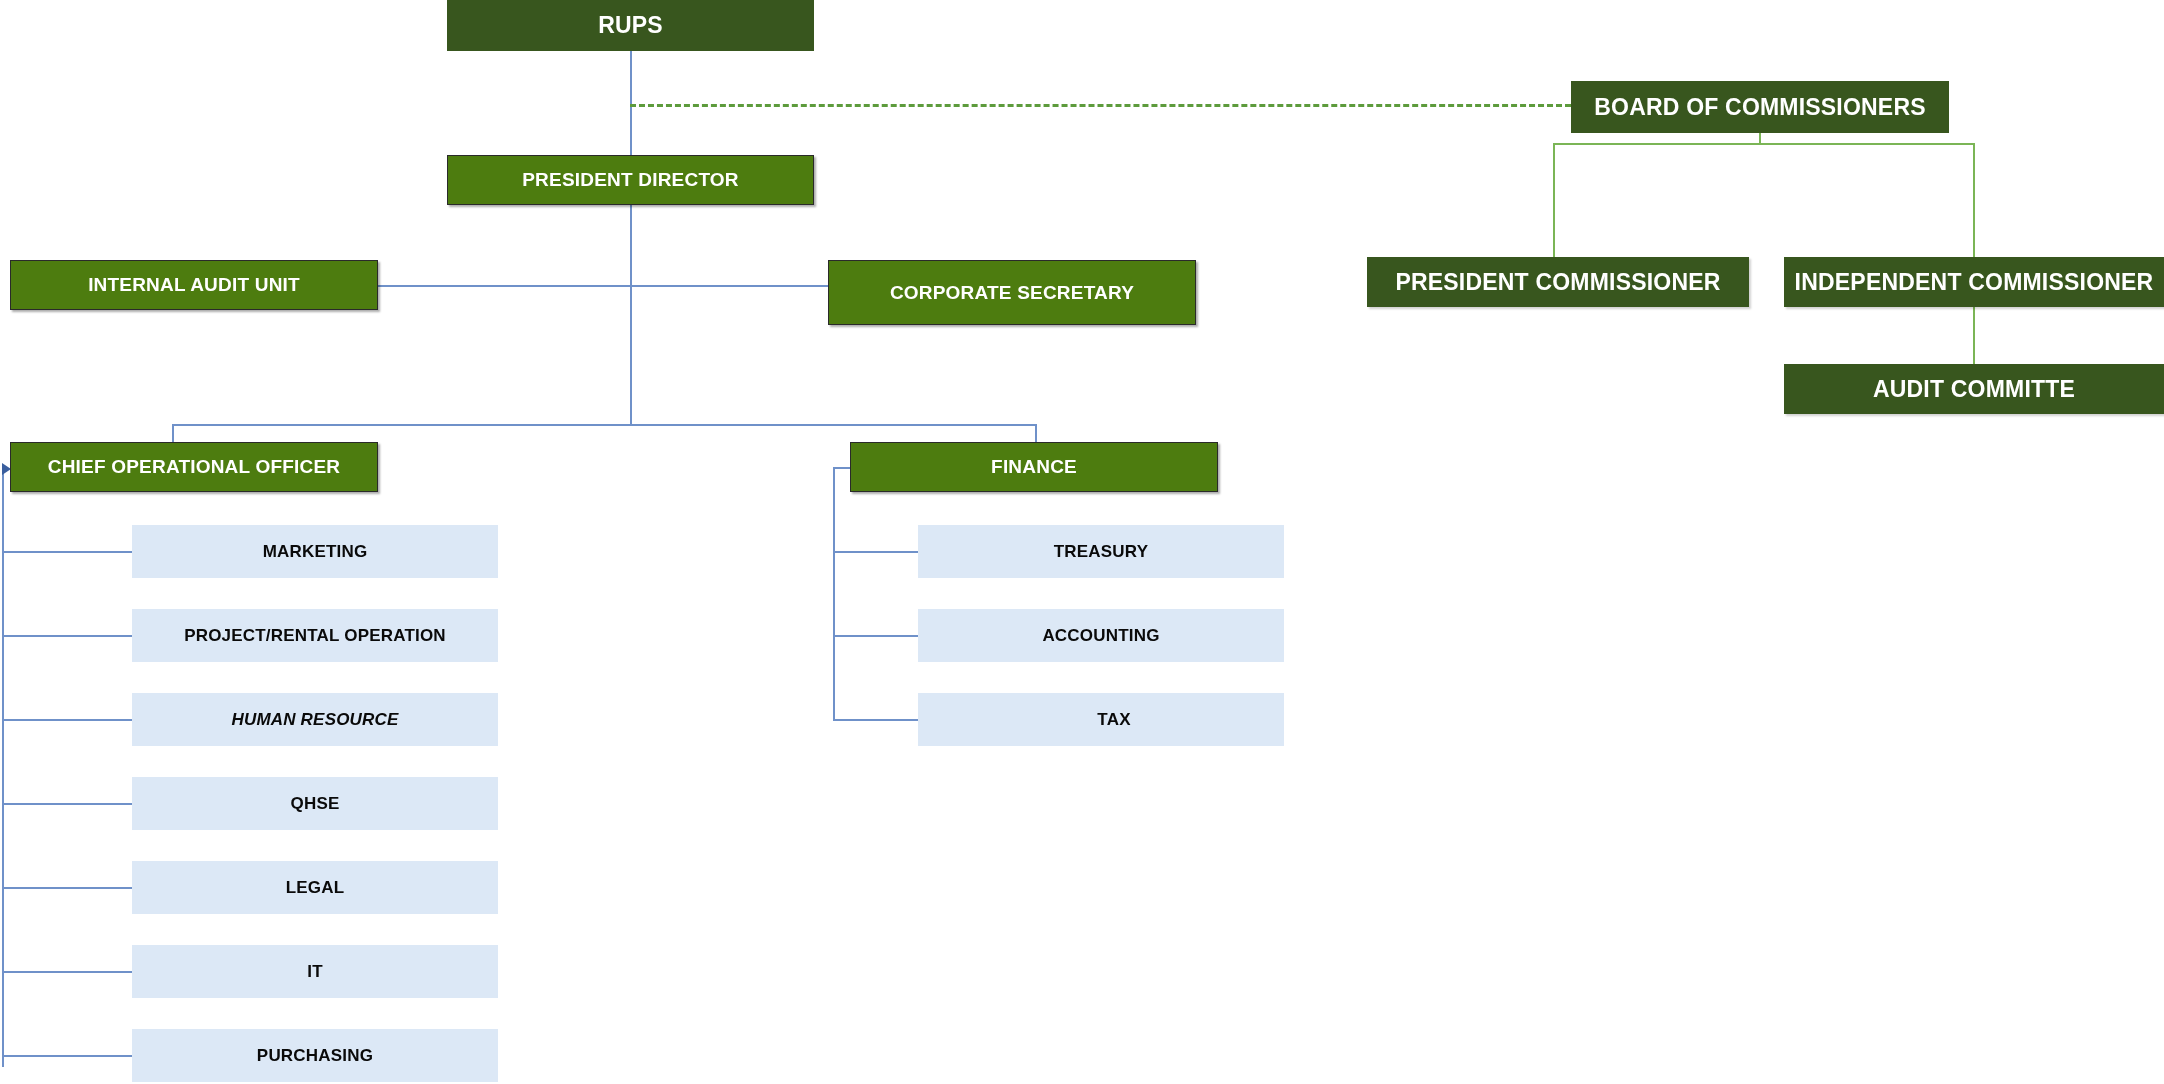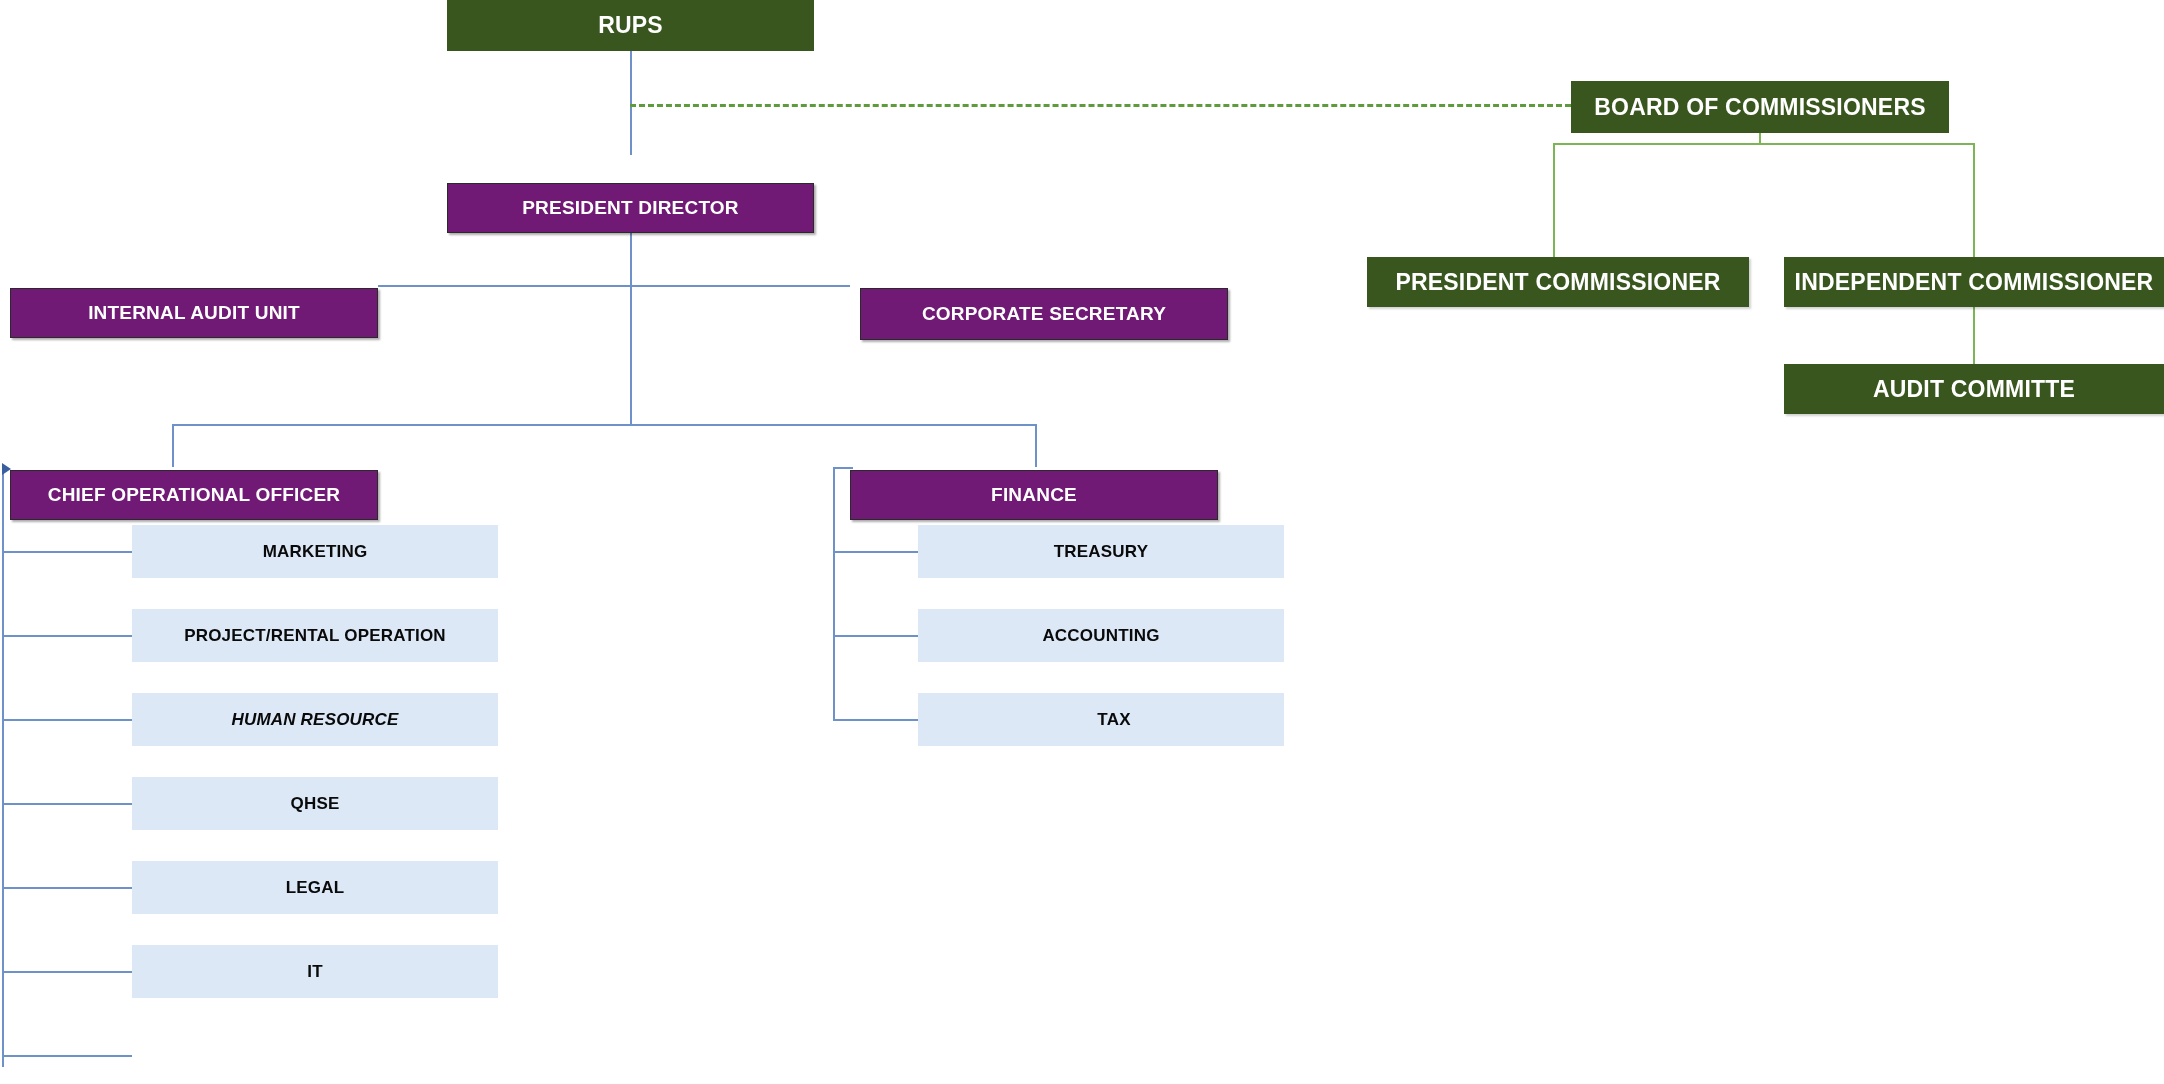--- a/index.html
+++ b/index.html
@@ -60,27 +60,26 @@
   }
 
   .node-green {
     background: #38561e;
     color: #ffffff;
     font-weight: bold;
     font-size: 23px;
   }
 
   .node-navy {
-    background: #701a75;
+    background: #4d7c0f;
     color: #ffffff;
     font-weight: bold;
     font-size: 19px;
     border: 1px solid #2a2a2a;
     box-shadow: 2px 2px 2px rgba(0,0,0,0.32);
-    margin-top: 28px;
   }
 
   .node-light {
     background: #dce8f6;
     color: #0a0a0a;
     font-weight: bold;
     font-size: 17px;
   }
 
   .node-green.shadowed {
@@ -137,21 +136,21 @@
   </div>
 
   <div class="node node-navy" style="left:447px; top:155px; width:367px; height:50px;">
     <span>PRESIDENT DIRECTOR</span>
   </div>
 
   <div class="node node-navy" style="left:10px; top:260px; width:368px; height:50px;">
     <span>INTERNAL AUDIT UNIT</span>
   </div>
 
-  <div class="node node-navy" style="left:860px; top:260px; width:368px; height:52px;">
+  <div class="node node-navy" style="left:828px; top:260px; width:368px; height:65px;">
     <span>CORPORATE SECRETARY</span>
   </div>
 
   <div class="node node-green shadowed" style="left:1367px; top:257px; width:382px; height:50px;">
     <span>PRESIDENT COMMISSIONER</span>
   </div>
 
   <div class="node node-green shadowed" style="left:1784px; top:257px; width:380px; height:50px;">
     <span>INDEPENDENT COMMISSIONER</span>
   </div>
@@ -179,20 +178,23 @@
   </div>
   <div class="node node-light" style="left:132px; top:777px; width:366px; height:53px;">
     <span>QHSE</span>
   </div>
   <div class="node node-light" style="left:132px; top:861px; width:366px; height:53px;">
     <span>LEGAL</span>
   </div>
   <div class="node node-light" style="left:132px; top:945px; width:366px; height:53px;">
     <span>IT</span>
   </div>
+  <div class="node node-light" style="left:132px; top:1029px; width:366px; height:53px;">
+    <span>PURCHASING</span>
+  </div>
 
   <div class="node node-light" style="left:918px; top:525px; width:366px; height:53px;">
     <span>TREASURY</span>
   </div>
   <div class="node node-light" style="left:918px; top:609px; width:366px; height:53px;">
     <span>ACCOUNTING</span>
   </div>
   <div class="node node-light" style="left:918px; top:693px; width:366px; height:53px;padding-left:26px;">
     <span>TAX</span>
   </div>

